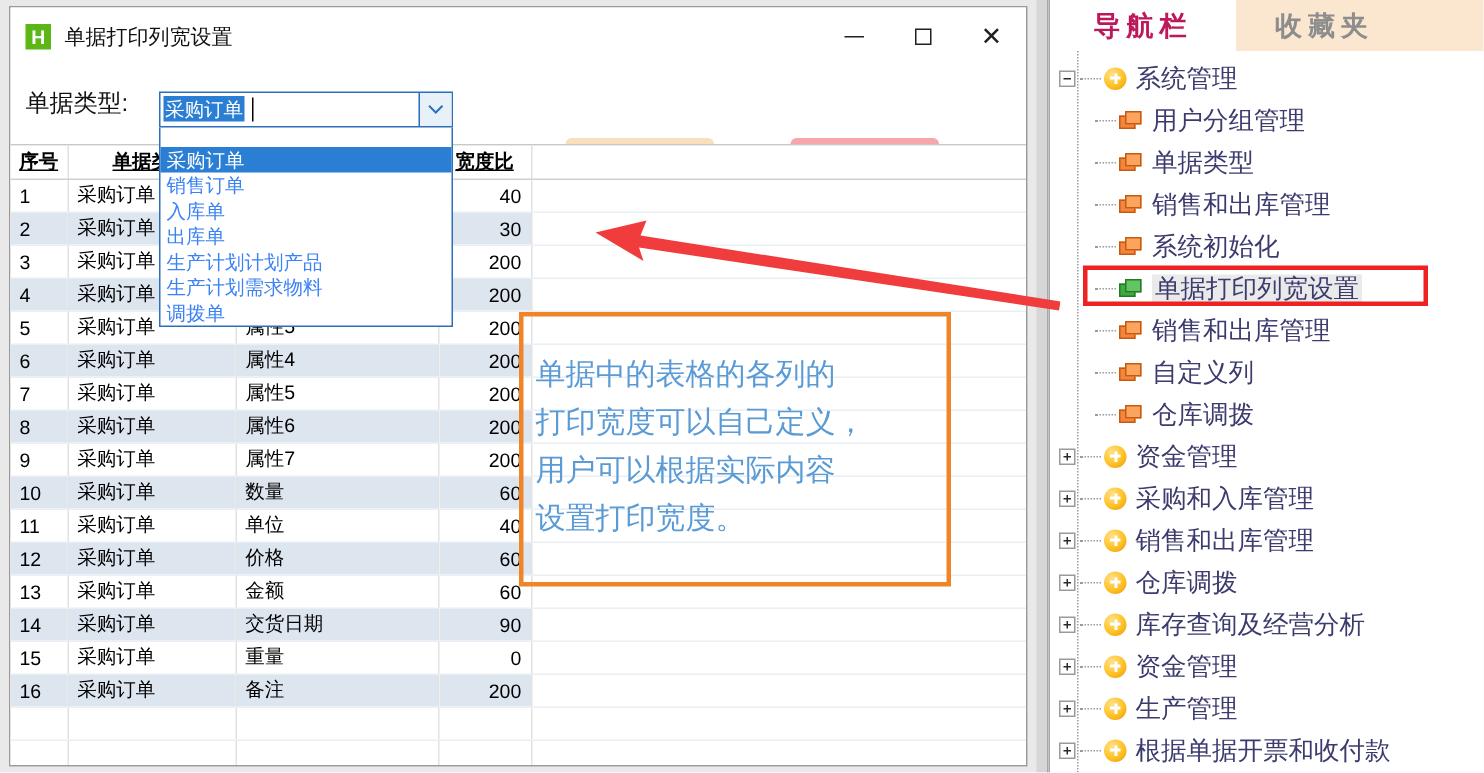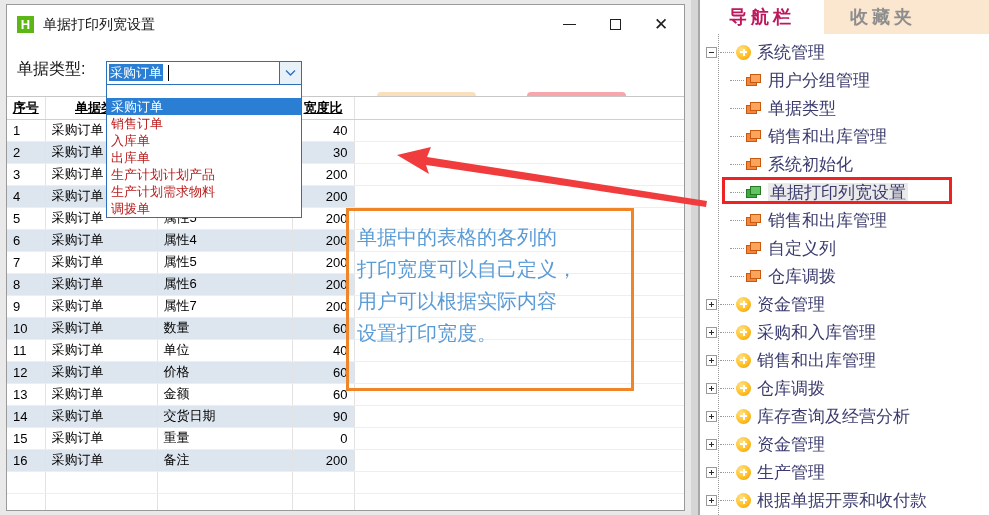--- a/index.html
+++ b/index.html
@@ -121,21 +121,21 @@
     border: 1px solid #2c6fbb;
     border-top: none;
     z-index: 39;
     padding-top: 13px;
   }
   .combo-opt {
     height: 17px;
     line-height: 17px;
     padding-left: 4px;
     font-size: 13px;
-    color: #b91c1c;
+    color: #3b82f6;
     white-space: nowrap;
   }
   .combo-opt.sel { background: #2a7fd4; color: #ffffff; }
 
   .btn {
     position: absolute;
     top: 48px;
     width: 99px; height: 38px;
     border: none;
     border-radius: 4px;
@@ -207,20 +207,21 @@
     background: transparent;
     padding: 10px 6px 0 8px;
     z-index: 30;
   }
   #callout-text {
     font-size: 20px;
     line-height: 32px;
     color: #5b9bd5;
     font-family: Liberation Sans, sans-serif;
     white-space: pre-line;
+    margin-top: 13px;
   }
 
   
   #arrow-svg {
     position: absolute;
     left: 390px; top: 140px;
     width: 310px; height: 66px;
     z-index: 35;
     pointer-events: none;
   }

